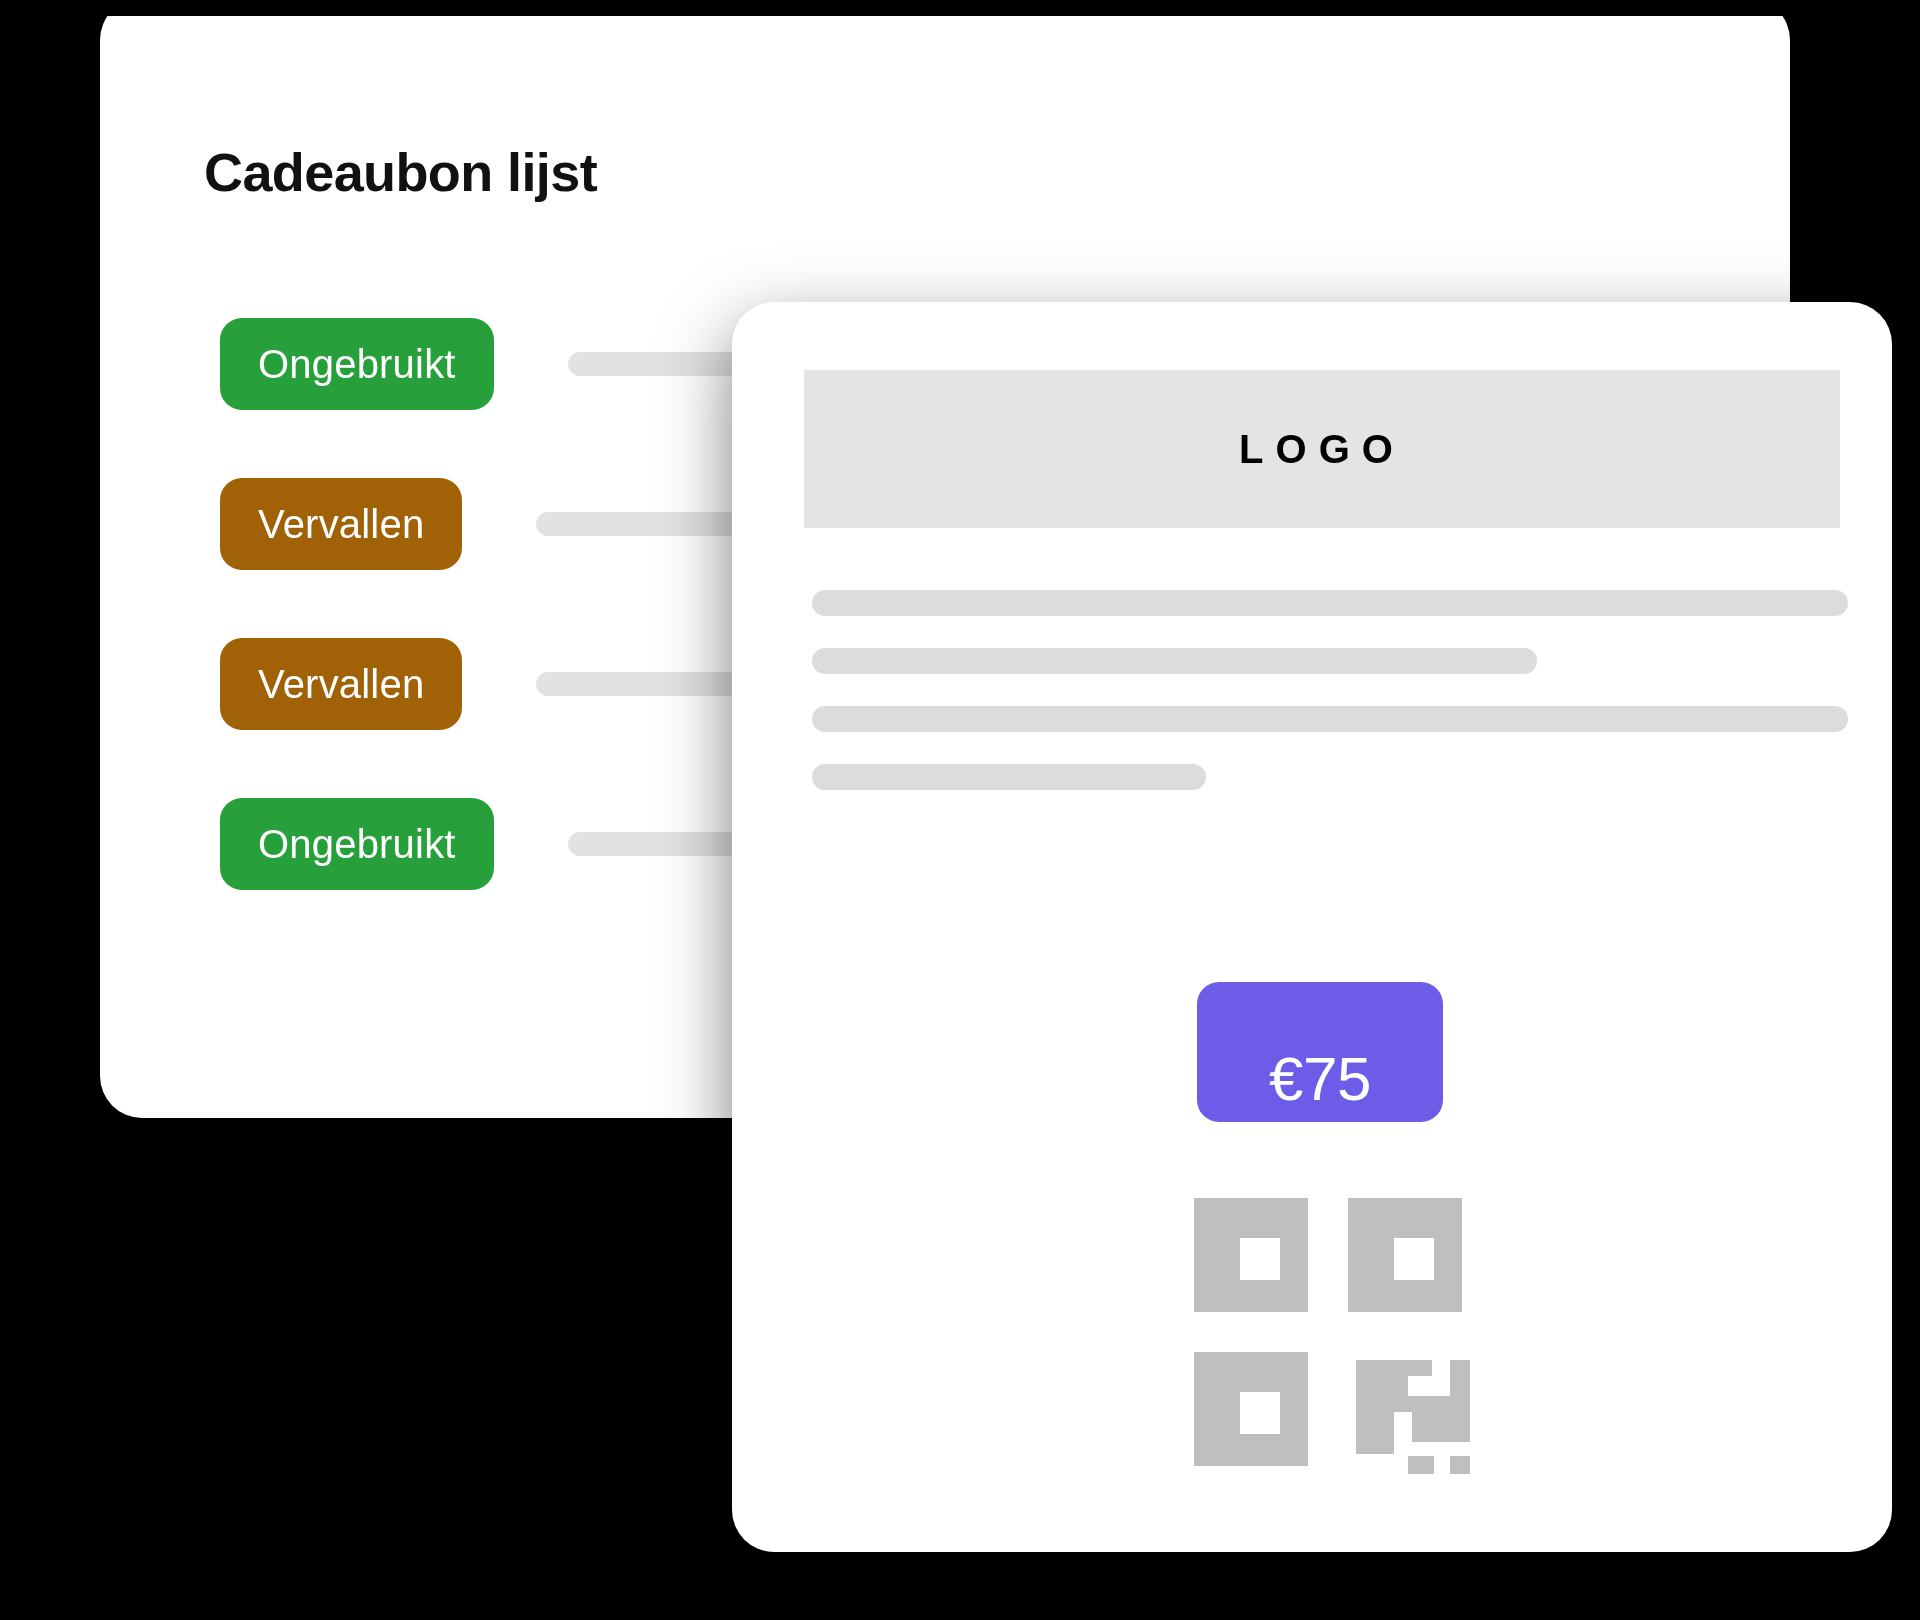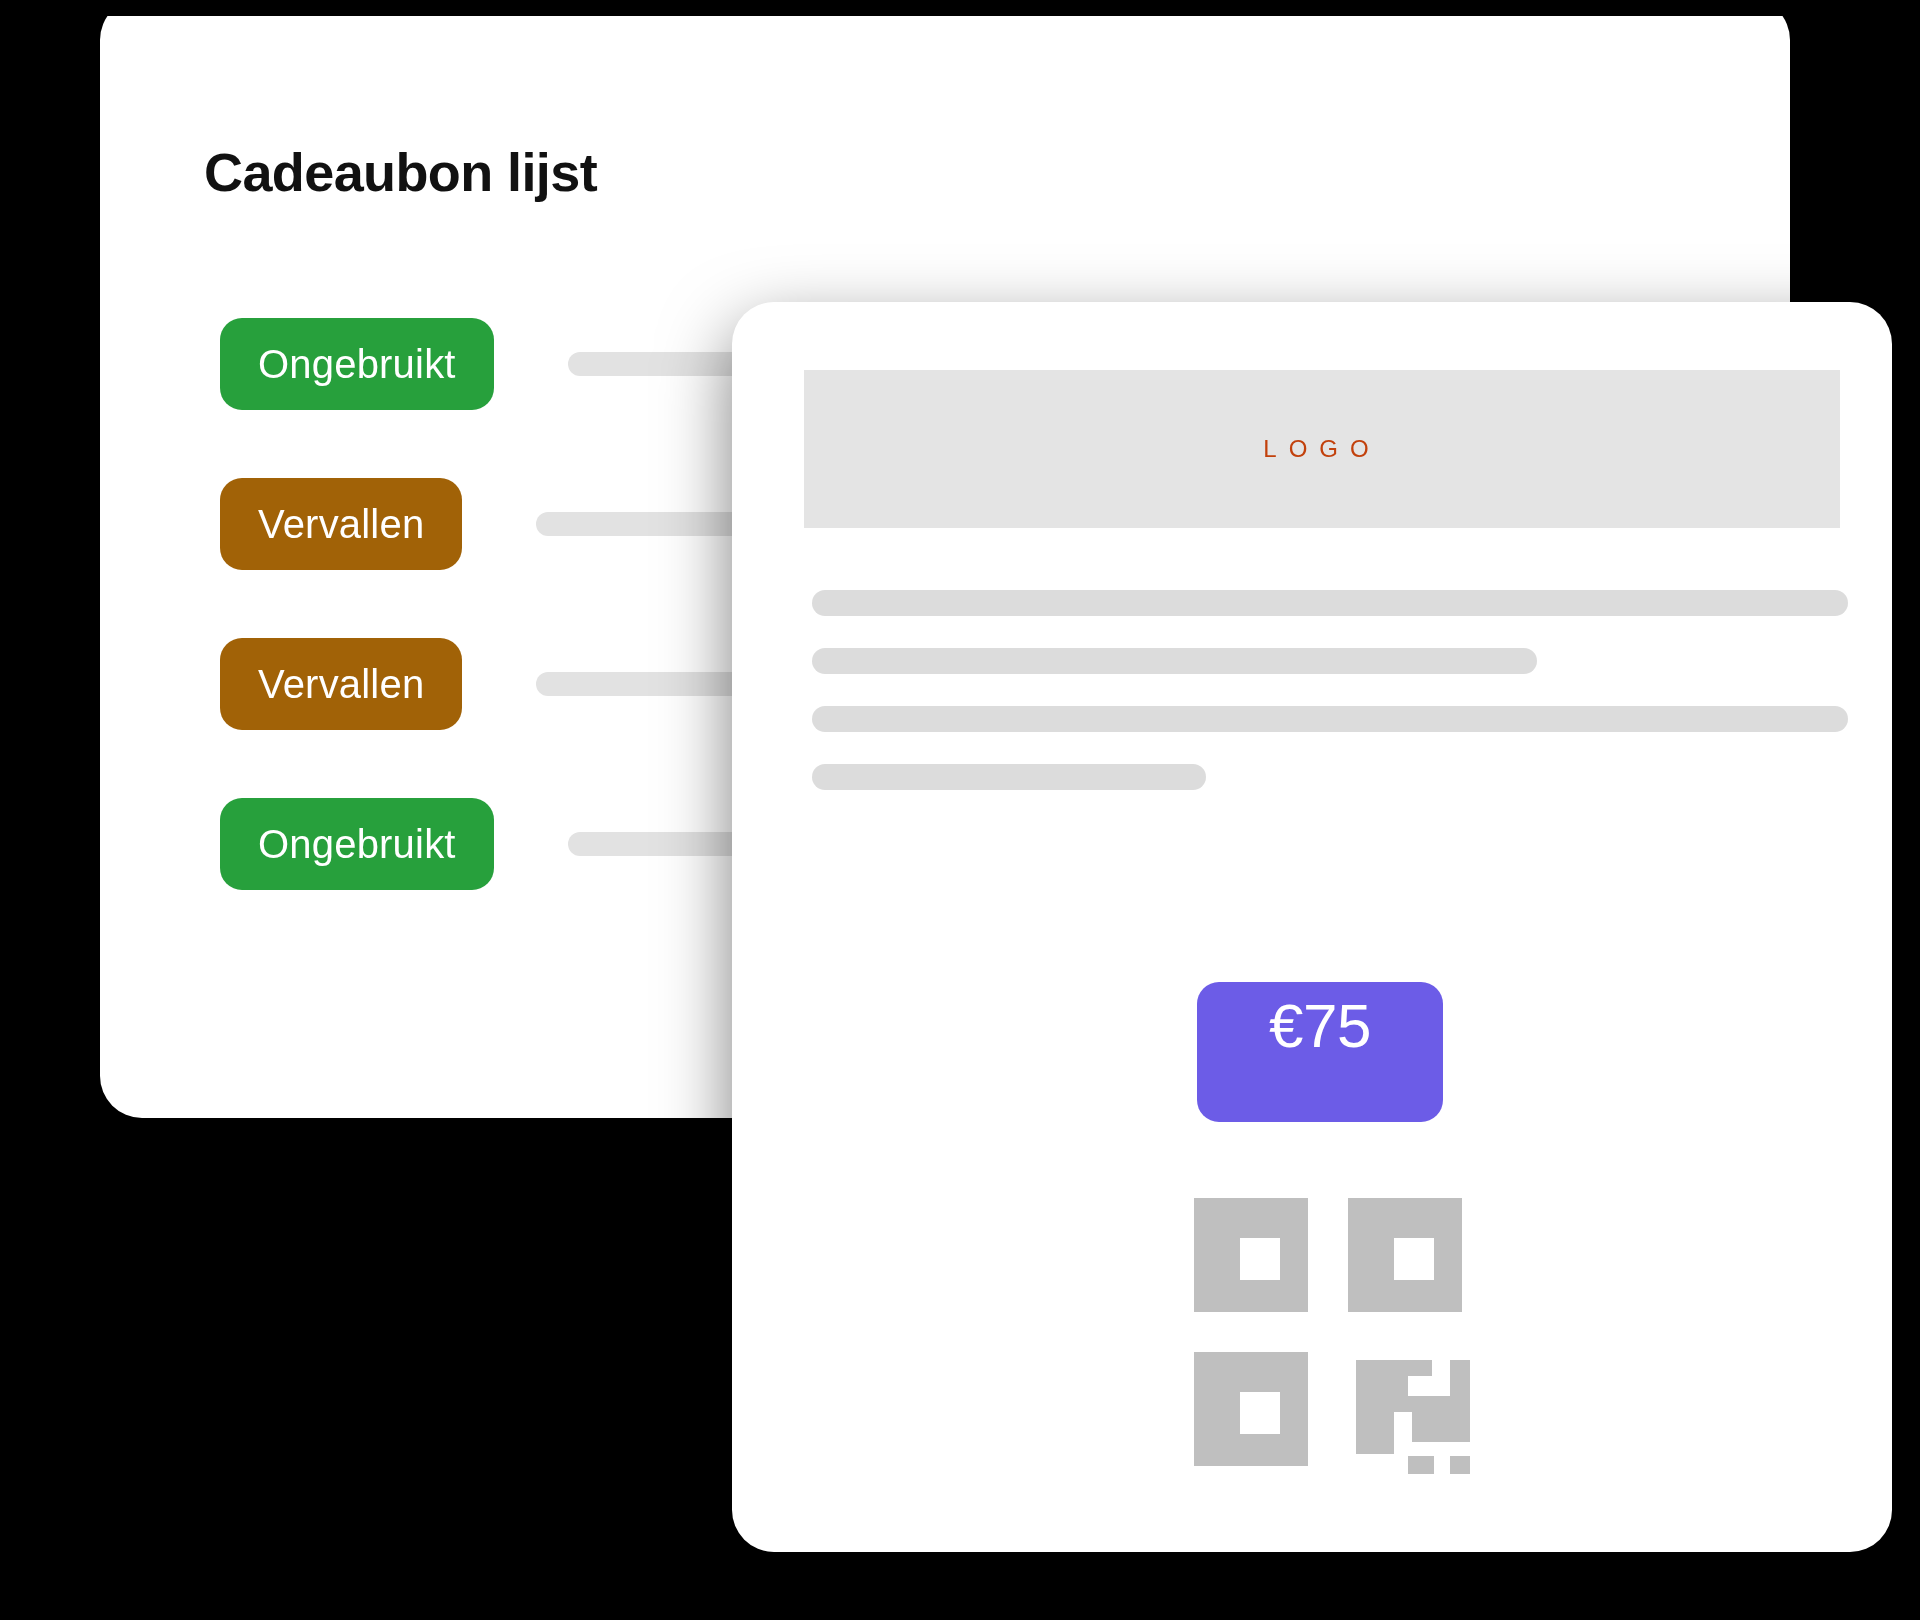--- a/index.html
+++ b/index.html
@@ -100,23 +100,23 @@
     top: 60px;
     width: 1036px;
     height: 158px;
     background: #E4E4E4;
     display: flex;
     align-items: center;
     justify-content: center;
   }
 
   #logo-text {
-    color: #c2410c;
-    font-size: 24px;
-    font-weight: 400;
+    color: #000000;
+    font-size: 40px;
+    font-weight: 700;
     letter-spacing: 12px;
   }
 
   #skeleton-lines {
     position: absolute;
     left: 64px;
     top: 272px;
     width: 1036px;
   }
 
@@ -142,21 +142,21 @@
   #value-badge {
     position: absolute;
     left: 50%;
     top: 672px;
     transform: translateX(-50%);
     min-width: 246px;
     height: 140px;
     background: #6C5CE7;
     border-radius: 22px;
     display: flex;
-    align-items: flex-start;
+    align-items: flex-end;
     justify-content: center;
   }
 
   #value-amount {
     color: #ffffff;
     font-size: 62px;
     font-weight: 400;
     letter-spacing: -0.5px;
   }
 

